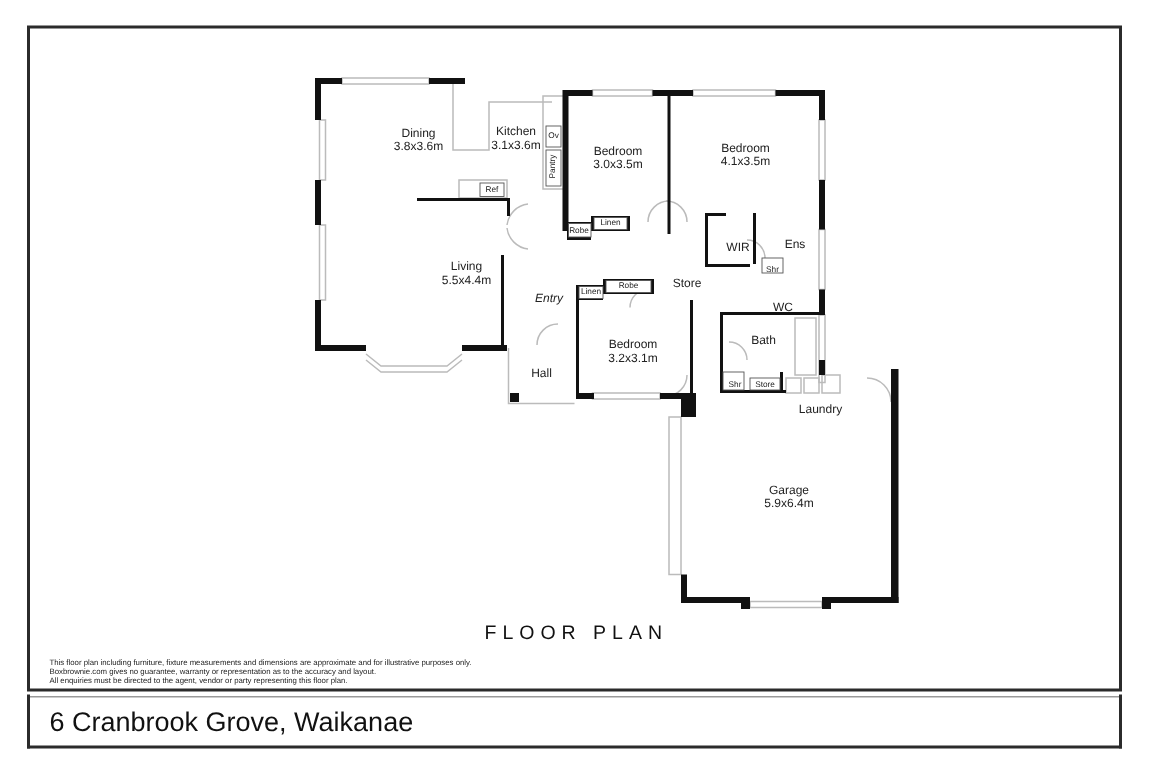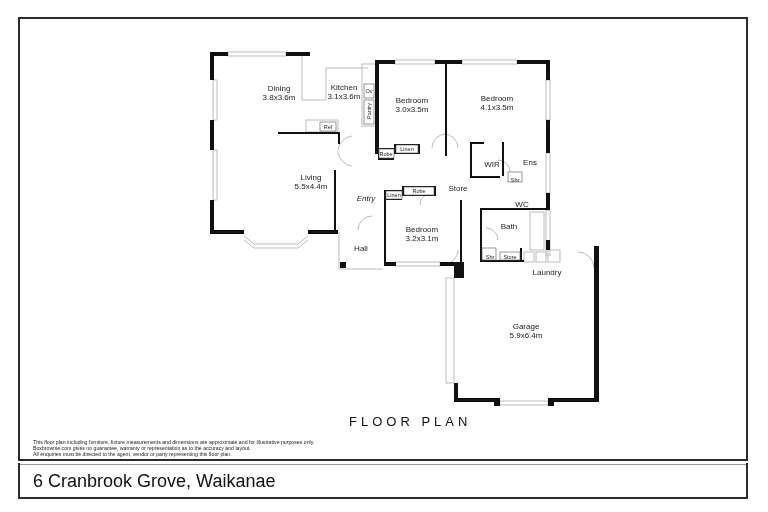--- a/index.html
+++ b/index.html
@@ -1,21 +1,21 @@
 <!DOCTYPE html>
 <html><head>
 <meta charset="utf-8">
 <style>
   html, body { margin:0; padding:0; background:#ffffff; }
   body { width:768px; height:512px; position:relative; overflow:hidden; font-family:"Liberation Sans", sans-serif; }
   .frame { position:absolute; left:18px; top:17px; width:730px; height:444px; border:2px solid #2b2b2b; box-sizing:border-box; background:#fff; }
   .plan { position:absolute; left:0; top:0; width:768px; height:512px; }
   .room-label { position:absolute; font-size:8px; line-height:9px; color:#222; text-align:center; white-space:nowrap; transform:translateX(-50%); }
   .small-label { position:absolute; font-size:5.5px; line-height:6px; color:#222; text-align:center; white-space:nowrap; transform:translateX(-50%); }
-  .title { position:absolute; left:323px; top:414px; font-size:13px; letter-spacing:4px; color:#111;margin-left:26px; }
+  .title { position:absolute; left:323px; top:414px; font-size:13px; letter-spacing:4px; color:#111; }
   .disclaimer { position:absolute; left:33px; top:439px; font-size:5.2px; line-height:6.2px; color:#222; }
   .disclaimer div { white-space:nowrap; }
   .sep { position:absolute; left:19px; top:464px; width:728px; height:1px; background:#999; }
   .address { position:absolute; left:33px; top:471px; font-size:18px; color:#111; white-space:nowrap; }
   .bottom-frame { position:absolute; left:18px; top:463px; width:730px; height:36px; border:2px solid #2b2b2b; border-top:none; box-sizing:border-box; }
 </style>
 </head>
 <body>
 
 <div class="frame"></div>

